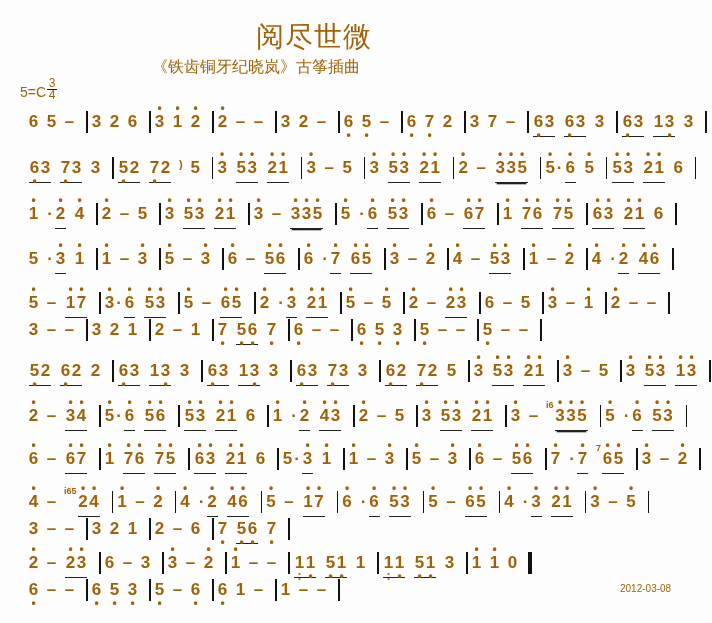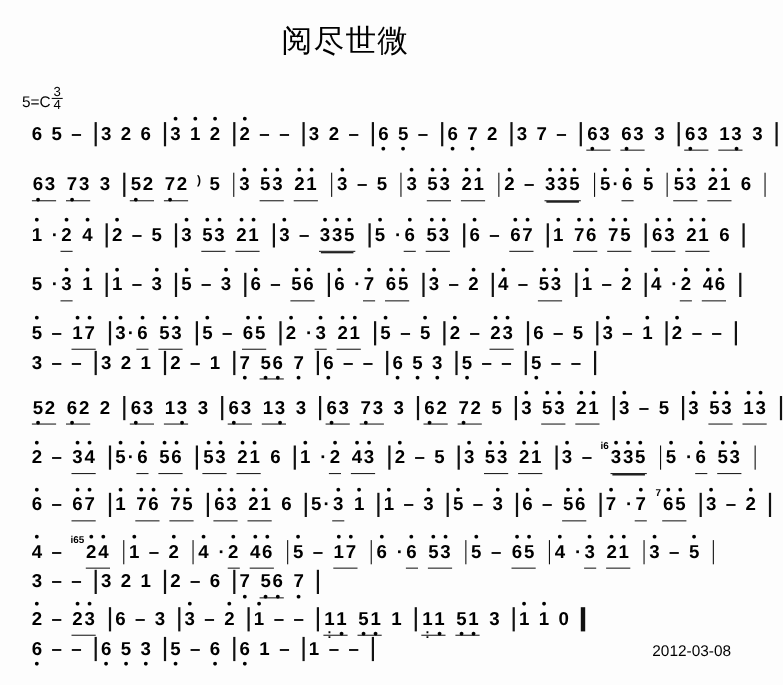--- a/index.html
+++ b/index.html
@@ -1,41 +1,42 @@
 <!DOCTYPE html>
 <html><head>
 <meta charset="utf-8">
 <style>
   body { margin:0; background:#fdfdfd; }
-  #page { position:relative; width:712px; height:623px; background:#fdfdfd; color:#000000; font-family:"Liberation Sans", sans-serif; overflow:hidden; }
+  #page { position:relative; width:712px; height:623px; background:#fdfdfd; color:#a16207; font-family:"Liberation Sans", sans-serif; overflow:hidden; }
   .title { position:absolute; left:256px; top:18px; font-size:28px; font-family:"DejaVu Sans", sans-serif; letter-spacing:1px; }
   .subtitle { position:absolute; left:152px; top:57px; font-size:16px; font-family:"DejaVu Sans", sans-serif; }
   .composer { position:absolute; left:536px; top:57px; font-size:16px; font-family:"DejaVu Sans", sans-serif; }
   .key { position:absolute; left:20px; top:84px; font-size:14px; }
   .meter { position:absolute; left:47px; top:78px; font-size:12px; line-height:11px; text-align:center; }
   .meter .line { border-top:1px solid #111; width:10px; margin:0 auto; }
   .row { position:absolute; left:28px; height:30px; display:flex; align-items:flex-start; font-weight:bold; font-size:17px; white-space:nowrap; }
   .n { position:relative; display:inline-block; width:11px; text-align:center; line-height:20px; height:26px; }
   .n .da { position:absolute; left:0; right:0; top:-9px; font-size:12px; line-height:10px; }
   .n .db { position:absolute; left:0; right:0; top:19px; font-size:12px; line-height:8px; }
   .sp { display:inline-block; width:7px; }
   .bar { display:inline-block; width:9px; height:22px; position:relative; }
   .bar::after { content:""; position:absolute; left:4px; top:-1px; width:1.5px; height:22px; background:#111; }
   .bar.end::after { width:4px; left:3px; }
   .grp { display:inline-flex; border-bottom:1.3px solid #222; height:24px; margin:0 1px; }
   .grp.dbl { box-shadow:0 3px 0 -1.7px #222; }
   .dash { display:inline-block; width:11px; text-align:center; line-height:20px; }
-  .date { position:absolute; left:593px; top:583px; font-size:14px; }
+  .date { position:absolute; left:620px; top:583px; font-size:10px; }
   .small { font-size:9px; font-weight:bold; position:relative; top:-6px; }
 </style>
 </head>
 <body>
 
 <div id="page">
   <div class="title">阅尽世微</div>
+  <div class="subtitle">《铁齿铜牙纪晓岚》古筝插曲</div>
   <div class="key">5=C</div>
   <div class="meter">
     <div>3</div>
     <div class="line"></div>
     <div>4</div>
   </div>
   <div id="rows">
       <div class="row" style="top: 112px;">
         <span class="n">6</span>
         <span class="sp"></span>

